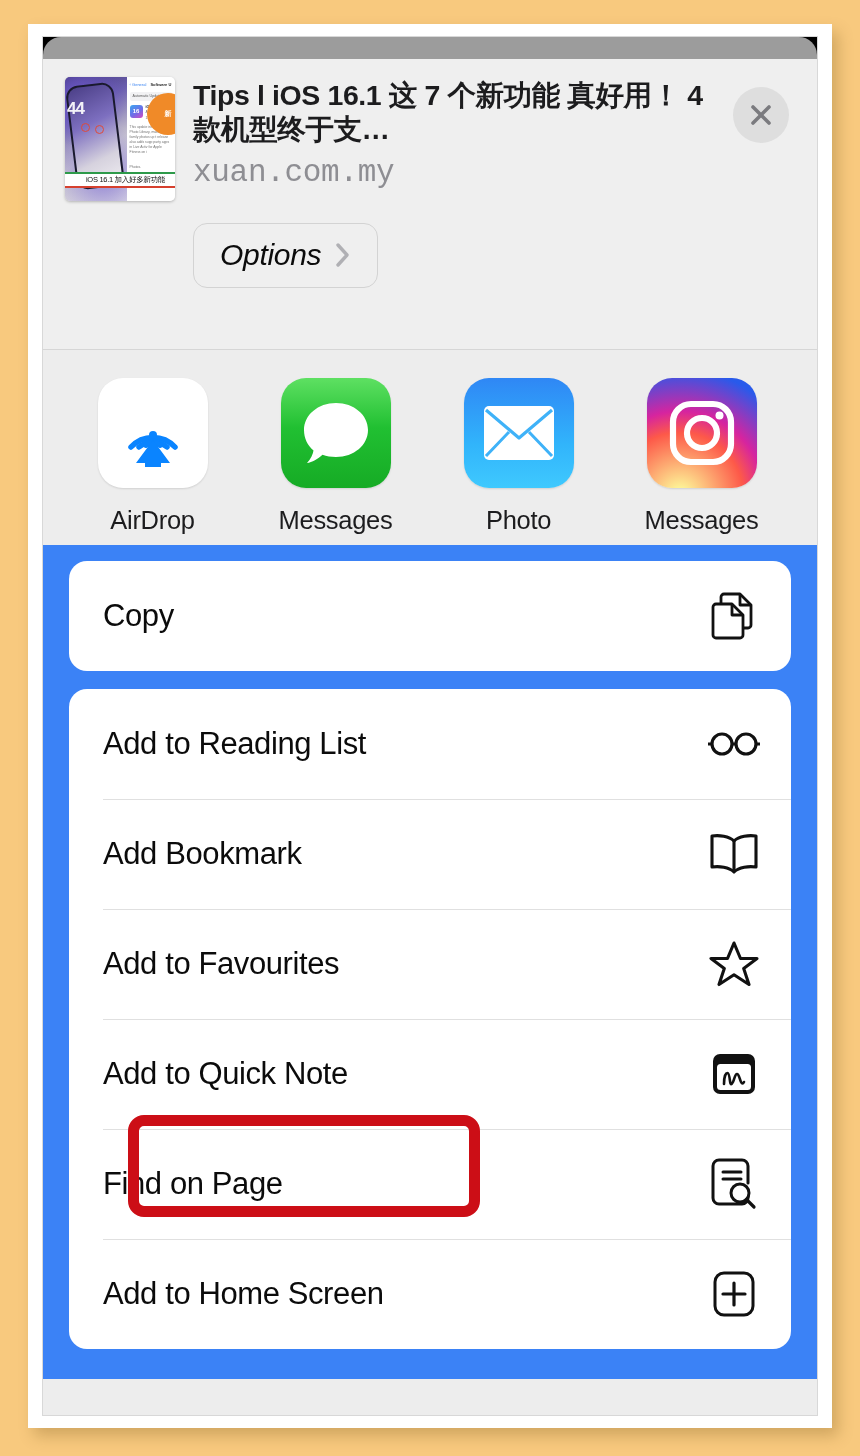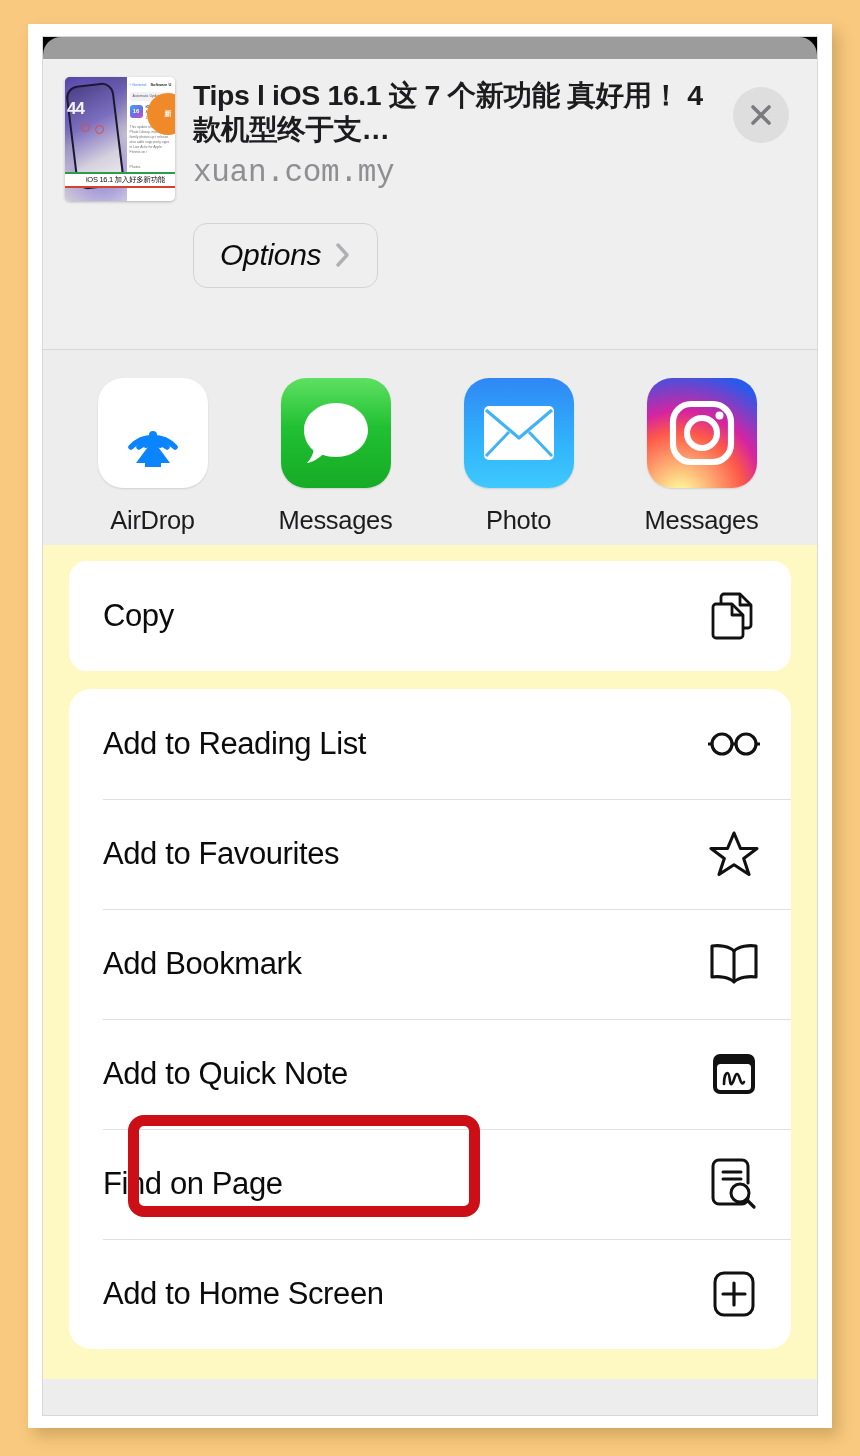--- a/index.html
+++ b/index.html
@@ -303,30 +303,30 @@
   .ic-mail { background: linear-gradient(180deg,#2f87f5 0%, #31b4fb 60%, #3fc9fe 100%); display:flex; align-items:center; justify-content:center; }
   
   .ic-instagram {
     background:
       radial-gradient(circle at 30% 107%, #fdf497 0%, #fdf497 5%, #fd5949 45%, #d6249f 60%, #285AEB 90%);
     display:flex; align-items:center; justify-content:center;
   }
 
   
   .lists {
-    background: #fef9c3;
+    background: #3b82f6;
     padding: 16px 26px 30px 26px;
   }
   .list-card {
     background: #ffffff;
     border-radius: 18px;
     overflow: hidden;
     margin-bottom: 18px;
   }
-  .list-card:last-child { margin-bottom: 0; border-radius: 22px; }
+  .list-card:last-child { margin-bottom: 0; }
   .list-row {
     position: relative;
     display: flex;
     align-items: center;
     justify-content: space-between;
     height: 110px;
     padding: 0 30px 0 34px;
     cursor: pointer;
   }
   .list-row + .list-row::before {
@@ -510,34 +510,34 @@
                 <circle cx="15" cy="15" r="10" fill="none" stroke="#111" stroke-width="3.2"></circle>
                 <circle cx="39" cy="15" r="10" fill="none" stroke="#111" stroke-width="3.2"></circle>
                 <line x1="25" y1="15" x2="29" y2="15" stroke="#111" stroke-width="3.2"></line>
                 <line x1="1" y1="15" x2="5" y2="15" stroke="#111" stroke-width="3.2"></line>
                 <line x1="49" y1="15" x2="53" y2="15" stroke="#111" stroke-width="3.2"></line>
               </svg>
             </span>
           </div>
 
           <div class="list-row">
-            <span class="list-label">Add to Favourites</span>
-            <span class="list-icon">
-              <svg width="50" height="48" viewBox="0 0 50 48">
-                <polygon points="25,3 31.5,18.5 48,18.5 34.7,28.5 40,44.5 25,34.8 10,44.5 15.3,28.5 2,18.5 18.5,18.5" fill="none" stroke="#111" stroke-width="3.1" stroke-linejoin="round"></polygon>
-              </svg>
-            </span>
-          </div>
-
-          <div class="list-row">
             <span class="list-label">Add Bookmark</span>
             <span class="list-icon">
               <svg width="50" height="44" viewBox="0 0 50 44">
                 <path d="M25 9 C20 4 10 3 3 4 v31 c7 -1 17 0 22 5 5 -5 15 -6 22 -5 V4 c-7 -1 -17 0 -22 5 z" fill="none" stroke="#111" stroke-width="3.1" stroke-linejoin="round"></path>
                 <line x1="25" y1="9" x2="25" y2="40" stroke="#111" stroke-width="3.1"></line>
+              </svg>
+            </span>
+          </div>
+
+          <div class="list-row">
+            <span class="list-label">Add to Favourites</span>
+            <span class="list-icon">
+              <svg width="50" height="48" viewBox="0 0 50 48">
+                <polygon points="25,3 31.5,18.5 48,18.5 34.7,28.5 40,44.5 25,34.8 10,44.5 15.3,28.5 2,18.5 18.5,18.5" fill="none" stroke="#111" stroke-width="3.1" stroke-linejoin="round"></polygon>
               </svg>
             </span>
           </div>
 
           <div class="list-row">
             <span class="list-label">Add to Quick Note</span>
             <span class="list-icon">
               <svg width="46" height="44" viewBox="0 0 46 44">
                 <rect x="2" y="2" width="42" height="40" rx="7" fill="#111"></rect>
                 <rect x="6" y="12" width="34" height="26" rx="3.5" fill="#ffffff"></rect>

